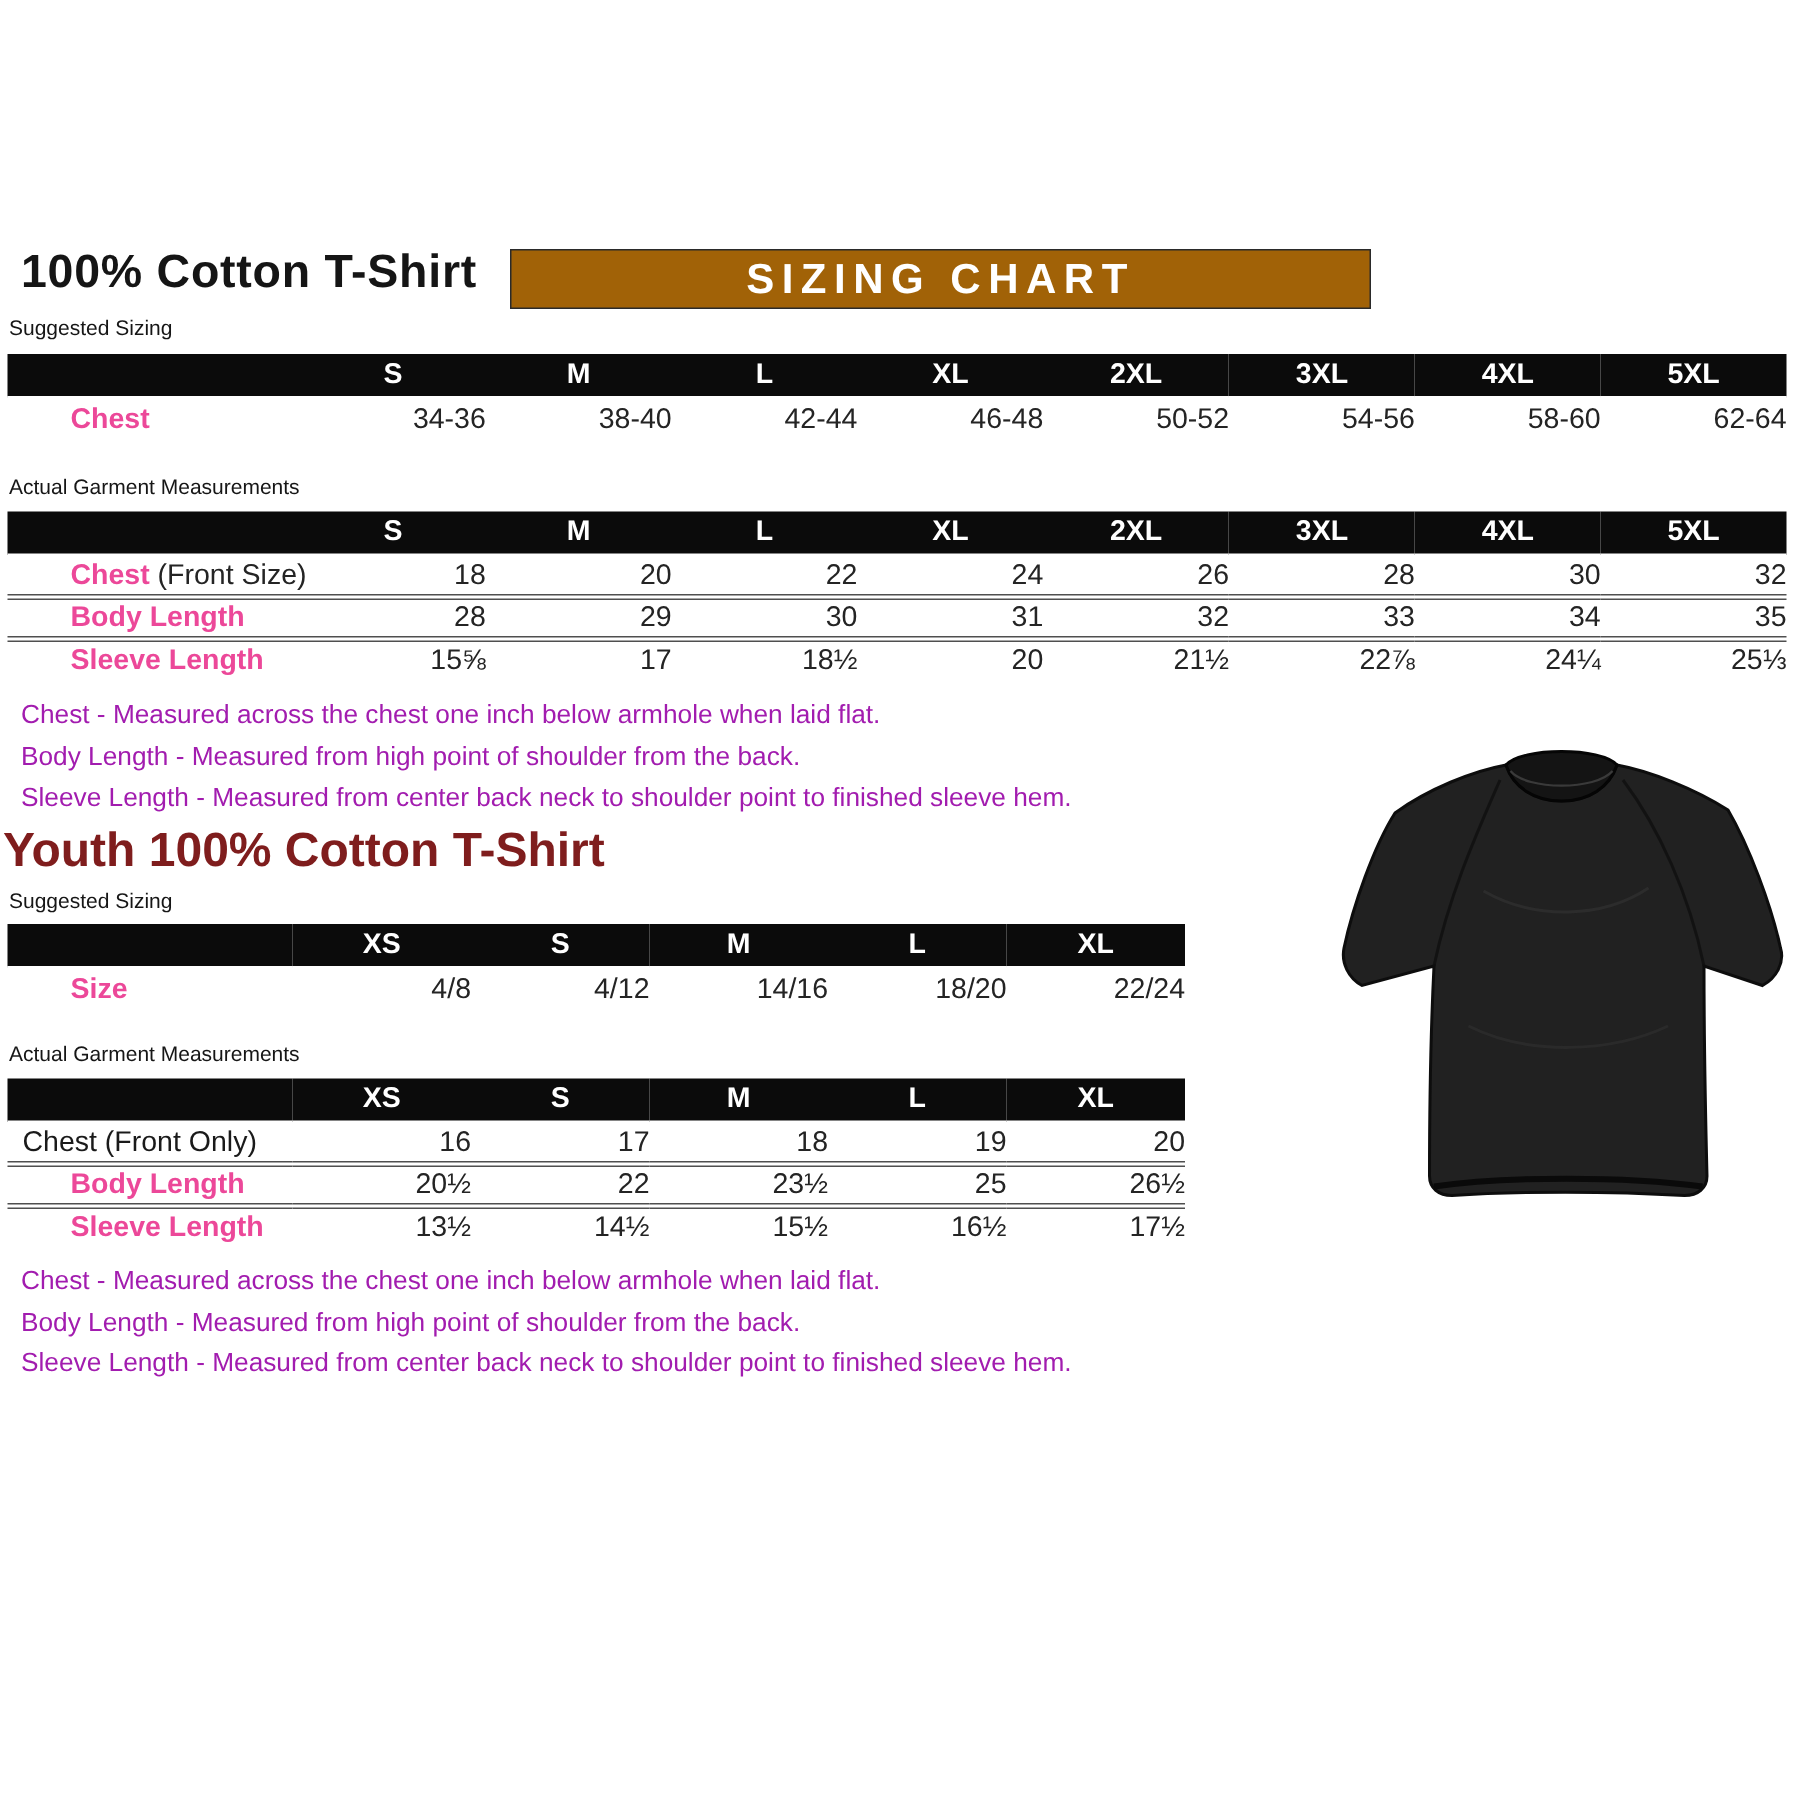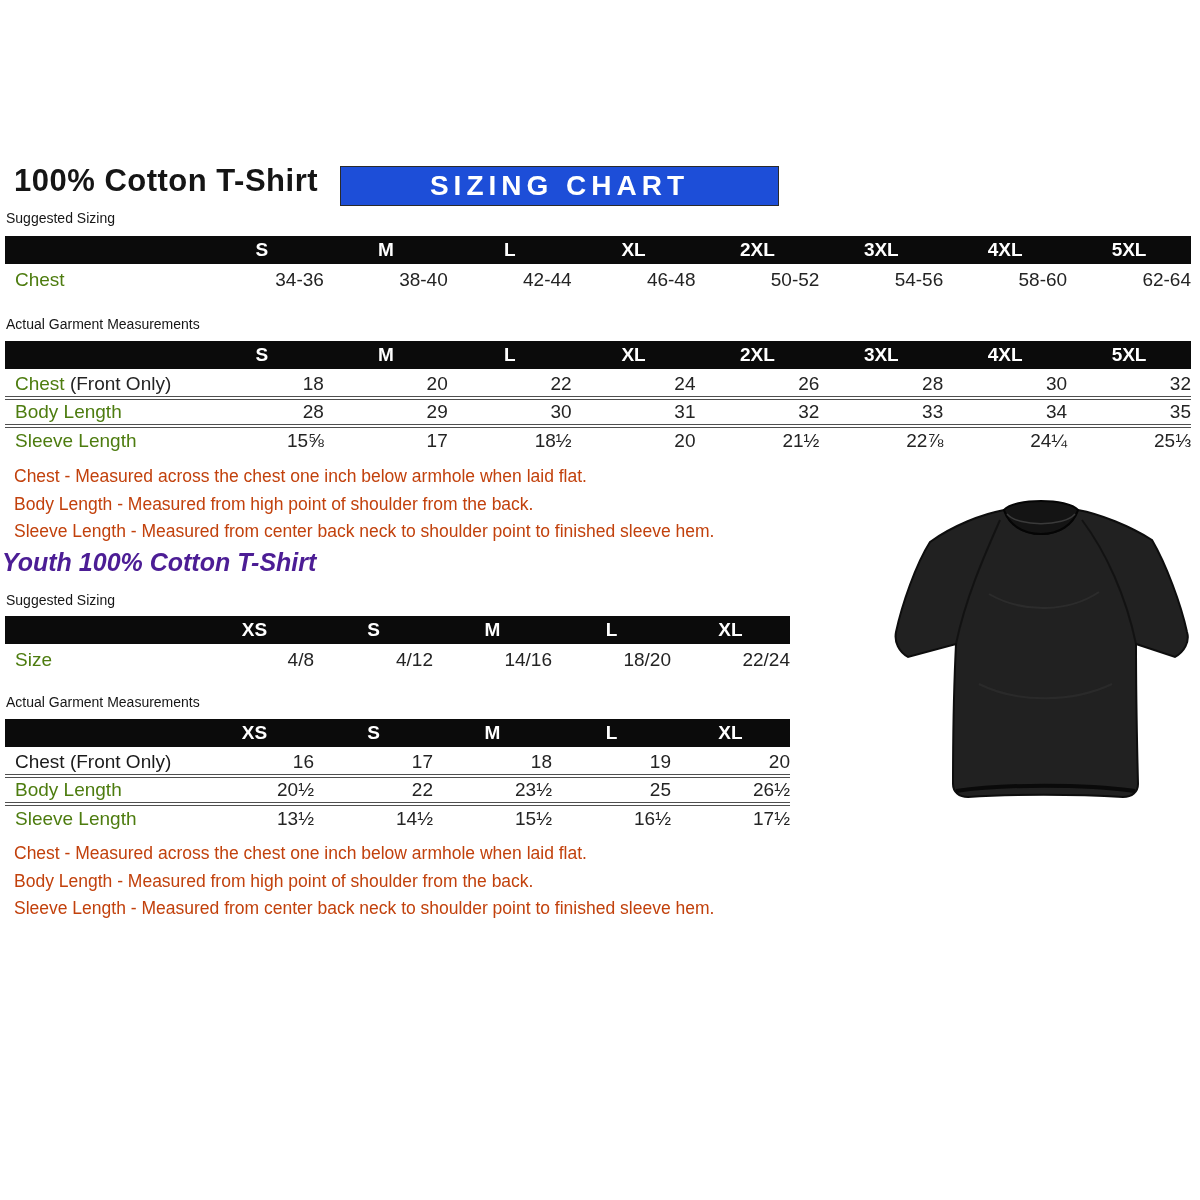--- a/index.html
+++ b/index.html
@@ -13,22 +13,22 @@
   }
   .abs { position: absolute; }
 
   .page-title {
     left: 14px; top: 163px;
     font-size: 31px; font-weight: 700; color: #151515;
     letter-spacing: 0.5px;
     text-align: center;
   }
   .banner {
-    left: 340px; top: 166px; width: 439px; height: 40px;
-    background: #1d4ed8; color: #ffffff;
+    left: 340px; top: 166px; width: 574px; height: 40px;
+    background: #a16207; color: #ffffff;
     display: flex; align-items: center; justify-content: center;
     font-size: 28px; font-weight: 700; letter-spacing: 5px;
     border: 1px solid #2a2a2a;
   }
   .section-label { font-size: 14px; color: #161616; }
   #adult-suggested-label { left: 6px; top: 210px; }
   #adult-garment-label   { left: 6px; top: 316px; }
   #youth-suggested-label { left: 6px; top: 592px; }
   #youth-garment-label   { left: 6px; top: 694px; }
 
@@ -42,33 +42,33 @@
   thead th {
     background: #0b0b0b; color: #ffffff;
     font-weight: 700; font-size: 19px;
     height: 29px; padding: 0; text-align: center;
   }
   tbody th, tbody td {
     font-size: 19px; height: 28px; padding: 0;
     text-align: right; color: #242424; font-weight: 400;
   }
   tbody th { text-align: left; padding-left: 10px; white-space: nowrap; }
-  tbody th .lbl-bold { font-weight: 400; color: #4d7c0f; }
+  tbody th .lbl-bold { font-weight: 700; color: #ec4899; margin-left: 32px; }
   tbody th .lbl-reg  { font-weight: 400; color: #1a1a1a; }
   tbody th .sfx { font-weight: 400; }
   tbody tr:not(:first-child) { border-top: 4px double #4f4f4f; }
   thead tr { border-bottom: 2px solid #ffffff; }
 
-  .notes { left: 14px; font-size: 17.5px; color: #c2410c; line-height: 27.5px; }
+  .notes { left: 14px; font-size: 17.5px; color: #a21caf; line-height: 27.5px; }
   #adult-notes { top: 463px; }
   #youth-notes { top: 840px; }
 
   .youth-title {
     left: 2px; top: 548px;
-    font-size: 25px; font-weight: 700; color: #4c1d95; font-style: italic;
+    font-size: 32px; font-weight: 700; color: #7f1d1d;
   }
 
   #tshirt-figure { left: 894px; top: 494px; width: 296px; height: 310px; }
   #tshirt-figure svg { display: block; width: 100%; height: 100%; }
 </style>
 </head>
 <body>
 
 <div>
 
@@ -143,21 +143,21 @@
             <th>L</th>
             <th>XL</th>
             <th>2XL</th>
             <th>3XL</th>
             <th>4XL</th>
             <th>5XL</th>
           </tr>
         </thead>
         <tbody>
           <tr>
-            <th><span class="lbl-bold">Chest</span><span class="sfx"> (Front Only)</span></th>
+            <th><span class="lbl-bold">Chest</span><span class="sfx"> (Front Size)</span></th>
             <td>18</td>
             <td>20</td>
             <td>22</td>
             <td>24</td>
             <td>26</td>
             <td>28</td>
             <td>30</td>
             <td>32</td>
           </tr>
           <tr>

